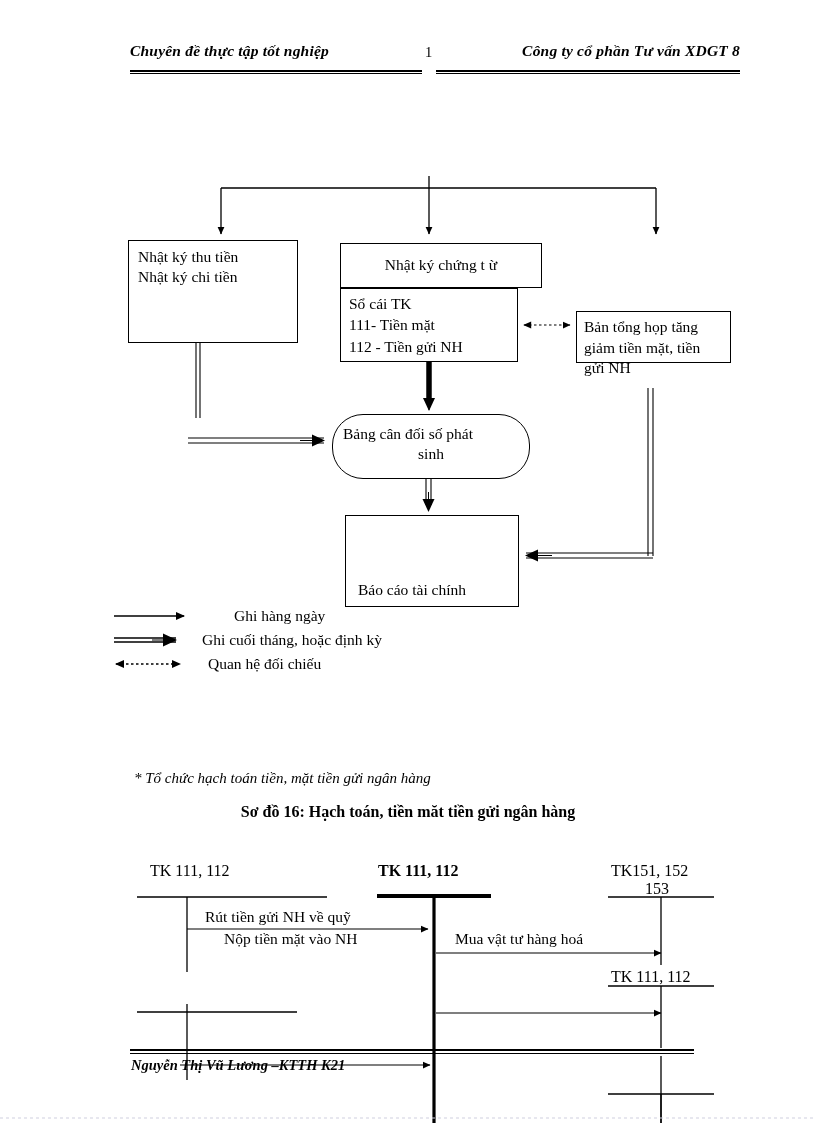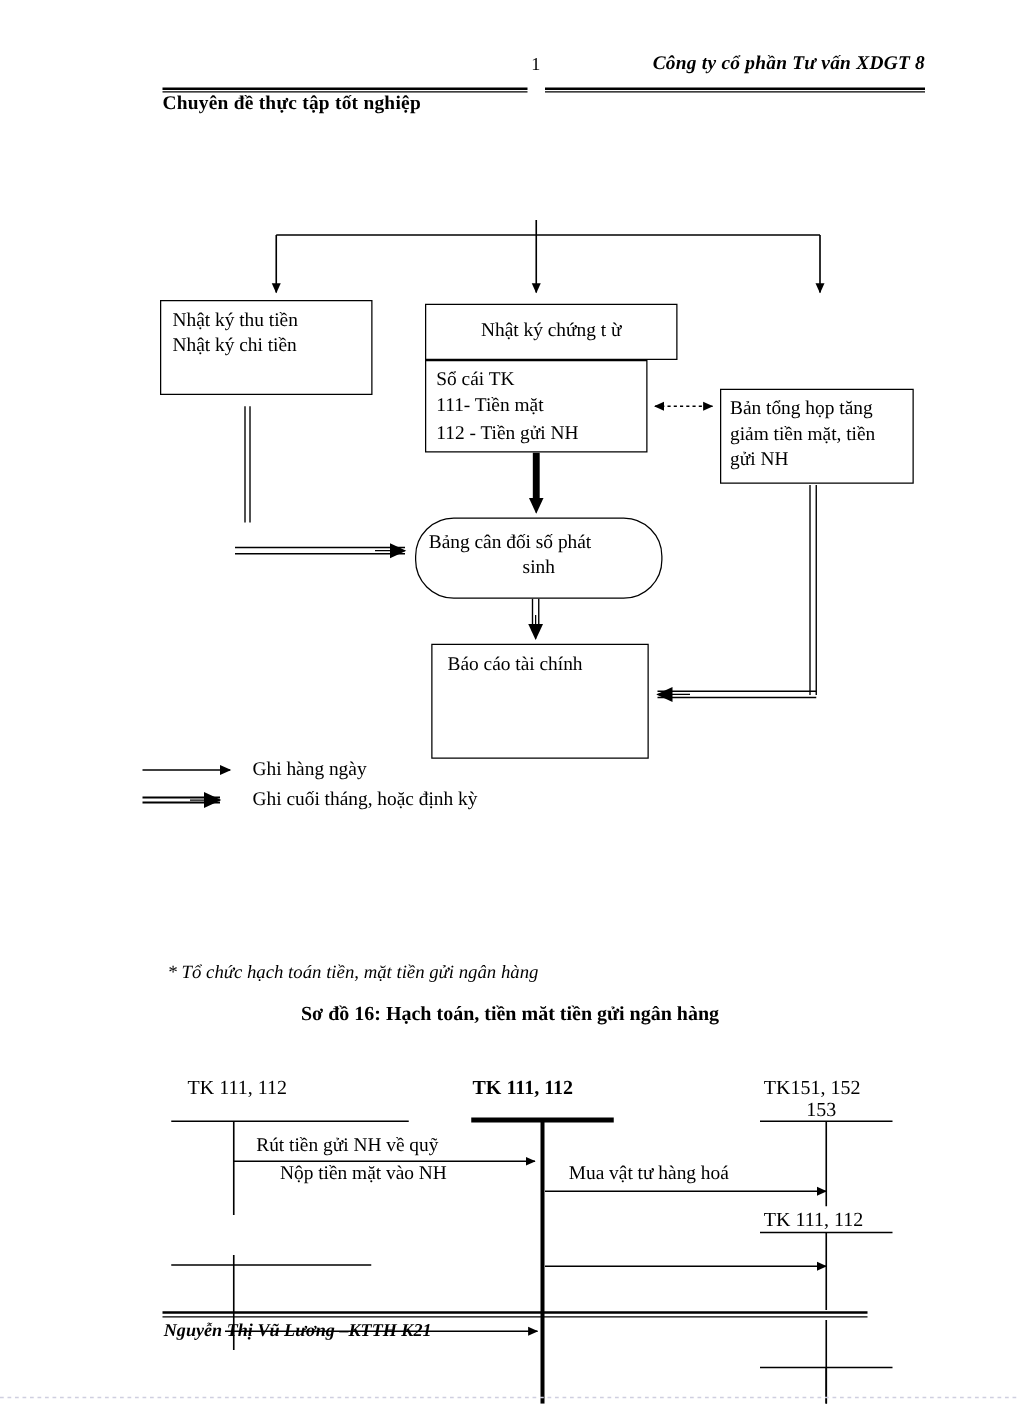--- a/index.html
+++ b/index.html
@@ -16,24 +16,23 @@
   }
 
   
   .page-header {
     position: absolute;
     left: 130px; top: 42px;
     width: 610px; height: 34px;
   }
   .hdr-left {
     position: absolute; left: 0; top: 0;
-    font-weight: bold;
+    font-style: italic; font-weight: bold;
     font-size: 15.5px; letter-spacing: .2px;
     white-space: nowrap;
-    margin-top: 32px;
   }
   .hdr-page {
     position: absolute; left: 295px; top: 2px;
     font-size: 14.5px;
   }
   .hdr-right {
     position: absolute; right: 0; top: 0;
     font-style: italic; font-weight: bold;
     font-size: 15.5px; letter-spacing: .2px;
     white-space: nowrap;
@@ -58,65 +57,65 @@
 
   
   .fbox {
     position: absolute;
     border: 1.4px solid #000;
     background: #fff;
     font-size: 15.5px;
     line-height: 1.32;
     padding: 6px 9px;
   }
-  .box-nhatky-thu { left: 128px; top: 240px; width: 170px; height: 76px; }
+  .box-nhatky-thu { left: 128px; top: 240px; width: 170px; height: 103px; }
   .box-nhatky-thu .ln { display: block; }
 
   .box-nktu {
     left: 340px; top: 243px; width: 202px; height: 45px;
     display: flex; align-items: center; justify-content: center;
     text-align: center; padding: 0 6px;
   }
   .box-socai {
     left: 340px; top: 288px; width: 178px; height: 74px;
     padding: 4px 8px;
   }
   .box-socai .ln { display: block; line-height: 1.38; }
 
   .box-bangtonghop {
-    left: 576px; top: 311px; width: 155px; height: 76px;
+    left: 576px; top: 311px; width: 155px; height: 52px;
     padding: 5px 7px;
   }
   .box-bangtonghop .ln { display: block; line-height: 1.33; }
 
   .box-bangcandoi {
     left: 332px; top: 414px; width: 198px; height: 65px;
     padding: 9px 10px;
     border-radius: 31px;
   }
   .box-bangcandoi .l1 { display: block; }
   .box-bangcandoi .l2 { display: block; text-align: center; }
 
   .box-baocao {
     left: 345px; top: 515px; width: 174px; height: 92px;
-    display: flex; align-items: flex-start;
+    display: flex; align-items: flex-end;
     padding-left: 12px;
   }
 
   
   .legend {
     position: absolute; left: 112px; top: 604px;
     width: 340px; height: 78px;
   }
   .legend-row {
     position: absolute; left: 0;
     height: 24px;
     display: flex; align-items: center;
   }
-  .legend-row.r1 { top: 0; }
+  .legend-row.r1 { top: 0; gap: 32px; }
   .legend-row.r2 { top: 24px; }
   .legend-row.r3 { top: 48px; }
   .legend-art { width: 80px; height: 20px; position: relative; }
   .legend-label {
     font-size: 15.5px; white-space: nowrap;
     margin-left: 10px;
   }
   .legend-label.indent { margin-left: 16px; }
 
   
@@ -287,20 +286,36 @@
           </marker>
         </defs>
         <path d="M2,8 L64,8" stroke="#000" stroke-width="1.5" fill="none"></path>
         <path d="M2,12 L64,12" stroke="#000" stroke-width="1.5" fill="none"></path>
         <path d="M40,10 L64,10" stroke="#000" stroke-width="1" fill="none" marker-end="url(#lg2)"></path>
       </svg>
     </div>
     <div class="legend-label">Ghi cuối tháng, hoặc định kỳ</div>
   </div>
 
+  <div class="legend-row r3">
+    <div class="legend-art">
+      <svg width="80" height="20" viewBox="0 0 80 20" xmlns="http://www.w3.org/2000/svg">
+        <defs>
+          <marker id="lg3e" markerWidth="10" markerHeight="10" refX="8" refY="4.5" orient="auto" markerUnits="userSpaceOnUse">
+            <path d="M0,0.5 L9,4.5 L0,8.5 Z" fill="#000"></path>
+          </marker>
+          <marker id="lg3s" markerWidth="10" markerHeight="10" refX="1" refY="4.5" orient="auto" markerUnits="userSpaceOnUse">
+            <path d="M9,0.5 L0,4.5 L9,8.5 Z" fill="#000"></path>
+          </marker>
+        </defs>
+        <path d="M4,10 L68,10" stroke="#000" stroke-width="1.3" fill="none" stroke-dasharray="2.5,2.5" marker-end="url(#lg3e)" marker-start="url(#lg3s)"></path>
+      </svg>
+    </div>
+    <div class="legend-label indent">Quan hệ đối chiếu</div>
+  </div>
 
 </div>
 
 <div class="cap-star">* Tổ chức hạch toán tiền, mặt tiền gửi ngân hàng</div>
 <div class="cap-title">Sơ đồ 16: Hạch toán, tiền măt tiền gửi ngân hàng</div>
 
 <svg id="taccounts" style="position:absolute;left:0;top:0;width:816px;height:1123px;pointer-events:none;" viewBox="0 0 816 1123" xmlns="http://www.w3.org/2000/svg">
   <defs>
     <marker id="ta" markerWidth="9" markerHeight="9" refX="7.5" refY="4" orient="auto" markerUnits="userSpaceOnUse">
       <path d="M0,0.4 L8,4 L0,7.6 Z" fill="#000"></path>

